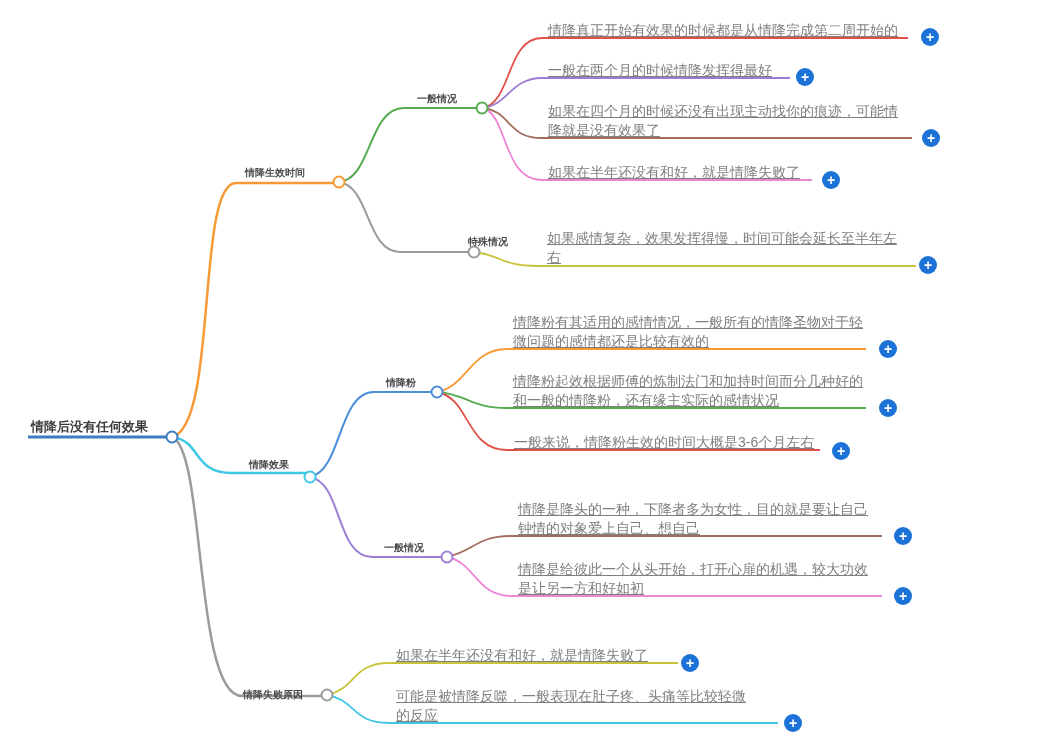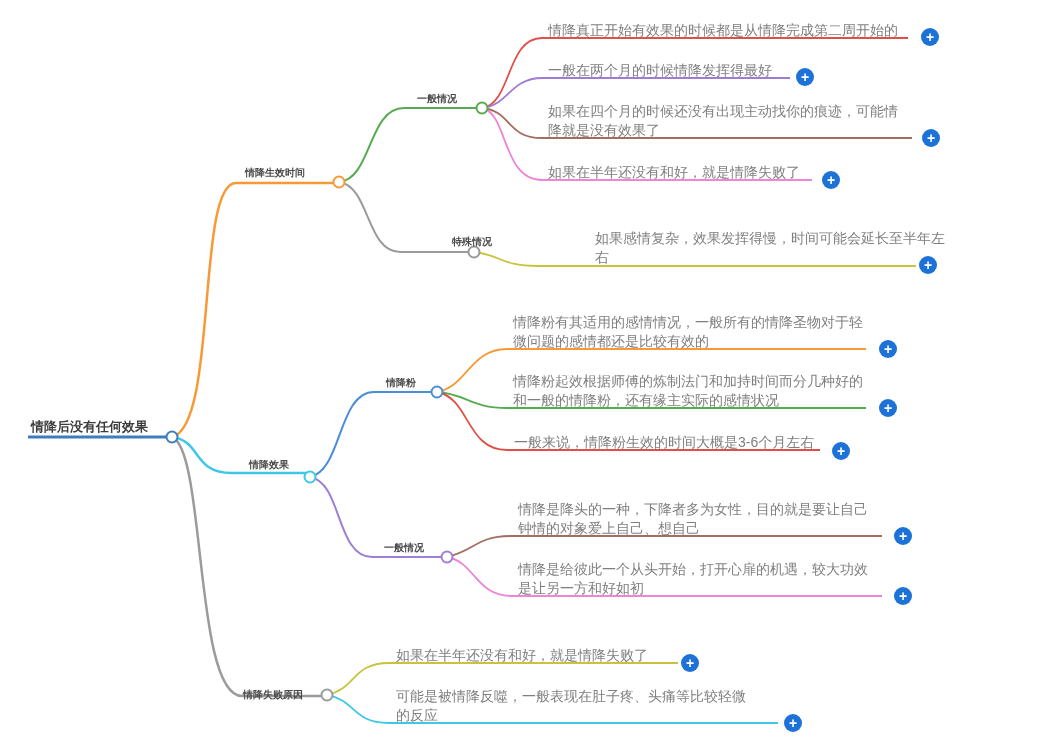--- a/index.html
+++ b/index.html
@@ -9,20 +9,21 @@
   }
   .edges{position:absolute;left:0;top:0;width:1045px;height:748px;}
   .topic{
     position:absolute;font-size:10px;font-weight:bold;color:#4a4a4a;
     white-space:nowrap;line-height:16px;
   }
   .root-topic{font-size:13px;color:#3c3c3c;}
   .leaf{
     position:absolute;font-size:14px;color:#7f7f7f;line-height:19px;
     white-space:nowrap;
+    text-decoration:underline;
   }
   .leaf div{white-space:nowrap;}
   .plus{
     position:absolute;width:18px;height:18px;border-radius:50%;
     background:#1c72d6;color:#ffffff;font-size:14px;font-weight:bold;
     display:flex;align-items:center;justify-content:center;line-height:18px;
     cursor:pointer;user-select:none;
   }
 </style>
 </head>
@@ -67,40 +68,40 @@
     <circle cx="474" cy="252" r="5.5" fill="#ffffff" stroke-width="2" stroke="#9b9b9b"></circle>
     <circle cx="310" cy="477" r="5.5" fill="#ffffff" stroke-width="2" stroke="#3ec8e6"></circle>
     <circle cx="437" cy="392" r="5.5" fill="#ffffff" stroke-width="2" stroke="#4a8dd8"></circle>
     <circle cx="447" cy="557" r="5.5" fill="#ffffff" stroke-width="2" stroke="#9d7fd6"></circle>
     <circle cx="327" cy="695" r="5.5" fill="#ffffff" stroke-width="2" stroke="#9b9b9b"></circle>
   </svg>
 
   <div class="topic root-topic" style="left:31px;top:419px;">情降后没有任何效果</div>
   <div class="topic" style="left:245px;top:165px;">情降生效时间</div>
   <div class="topic" style="left:417px;top:91px;">一般情况</div>
-  <div class="topic" style="left:404px;top:234px;padding-left:48px;">特殊情况</div>
+  <div class="topic" style="left:420px;top:234px;padding-left:48px;">特殊情况</div>
   <div class="topic" style="left:249px;top:457px;">情降效果</div>
   <div class="topic" style="left:386px;top:375px;">情降粉</div>
   <div class="topic" style="left:384px;top:540px;">一般情况</div>
   <div class="topic" style="left:243px;top:687px;">情降失败原因</div>
 
   <div class="leaf" style="left:548px;top:21px;">
     <div>情降真正开始有效果的时候都是从情降完成第二周开始的</div>
   </div>
   <div class="leaf" style="left:548px;top:61px;">
     <div>一般在两个月的时候情降发挥得最好</div>
   </div>
   <div class="leaf" style="left:548px;top:102px;">
     <div>如果在四个月的时候还没有出现主动找你的痕迹，可能情</div>
     <div>降就是没有效果了</div>
   </div>
   <div class="leaf" style="left:548px;top:163px;">
     <div>如果在半年还没有和好，就是情降失败了</div>
   </div>
-  <div class="leaf" style="left:547px;top:229px;margin-left:48px;">
+  <div class="leaf" style="left:547px;top:229px;">
     <div>如果感情复杂，效果发挥得慢，时间可能会延长至半年左</div>
     <div>右</div>
   </div>
   <div class="leaf" style="left:513px;top:313px;">
     <div>情降粉有其适用的感情情况，一般所有的情降圣物对于轻</div>
     <div>微问题的感情都还是比较有效的</div>
   </div>
   <div class="leaf" style="left:513px;top:372px;">
     <div>情降粉起效根据师傅的炼制法门和加持时间而分几种好的</div>
     <div>和一般的情降粉，还有缘主实际的感情状况</div>

